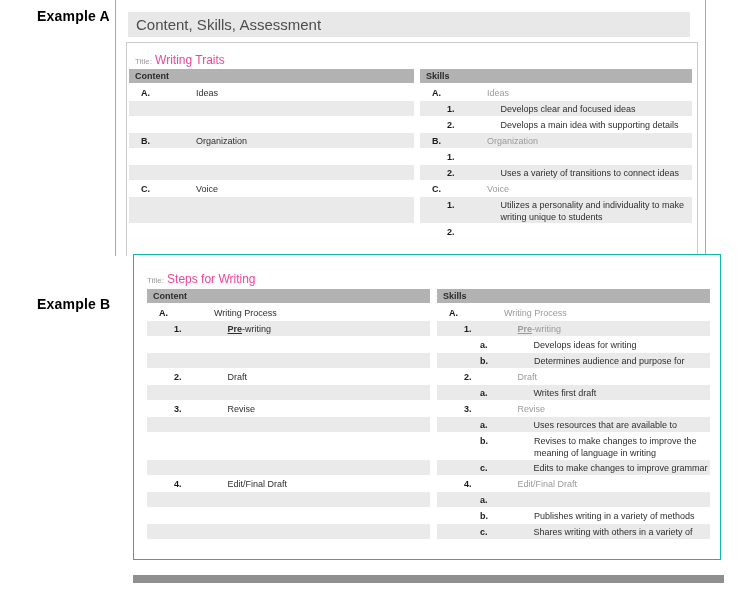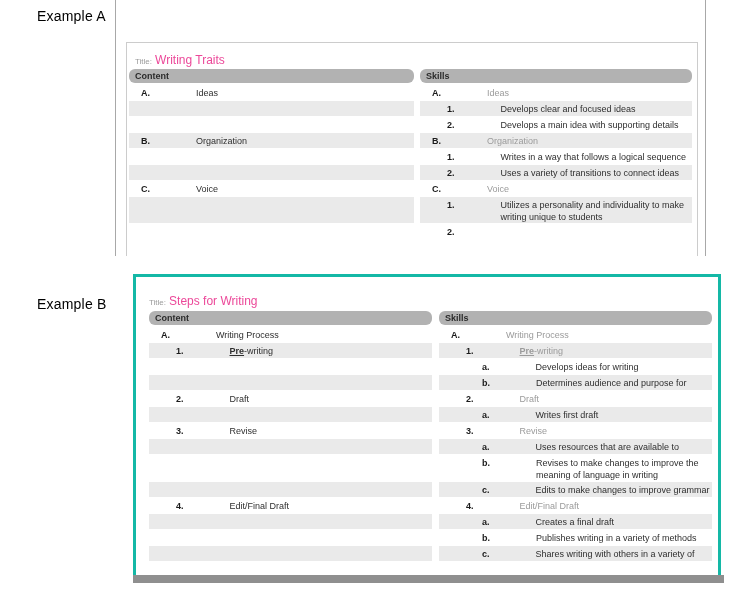--- a/index.html
+++ b/index.html
@@ -11,42 +11,42 @@
     width: 745px;
     height: 591px;
     background: #ffffff;
     overflow: hidden;
   }
 
   .example-label {
     position: absolute;
     left: 12px;
     font-size: 14px;
-    font-weight: normal;
+    font-weight: bold;
     color: #000000;
     letter-spacing: 0.2px;
     padding-left: 25px;
   }
   .label-a { top: 8px; }
   .label-b { top: 296px; }
 
   
   .panel {
     position: absolute;
     background: #ffffff;
     overflow: hidden;
   }
   .panel-a {
     left: 115px; top: 0; width: 591px; height: 256px;
     border-left: 1px solid #a8a8a8;
     border-right: 1px solid #a8a8a8;
   }
   .panel-b {
-    left: 133px; top: 274px; width: 588px; height: 306px;
-    border: 3px solid #14b8a6;
+    left: 133px; top: 254px; width: 588px; height: 306px;
+    border: 1px solid #14b8a6;
   }
   .panel-shadow {
     position: absolute;
     left: 133px; top: 575px; width: 591px; height: 8px;
     background: #8f8f8f;
   }
 
   .section-header {
     position: absolute;
     left: 12px; top: 12px; width: 562px; height: 25px;
@@ -98,21 +98,20 @@
 
   .col-header {
     height: 14px;
     background: #b2b2b2;
     color: #2b2b2b;
     font-size: 9px;
     font-weight: bold;
     line-height: 14px;
     padding-left: 6px;
     margin-bottom: 2px;
-    border-radius: 6px;
   }
 
   .row {
     margin: 1px 0;
     height: 15px;
     overflow: hidden;
   }
   .row.double { height: 26px; }
   .row.shaded { background: #eaeaea; }
 
@@ -139,20 +138,23 @@
 </style>
 </head>
 <body>
 
 <div class="canvas">
 
   <div class="example-label label-a">Example A</div>
   <div class="example-label label-b">Example B</div>
 
   <section class="panel panel-a">
+    <div class="section-header">
+      <span>Content, Skills, Assessment</span>
+    </div>
     <div class="inner-box-a">
       <div class="title-row">
         <span class="title-label">Title:</span><span class="title-text">Writing Traits</span>
       </div>
       <div class="csa-table">
         <div class="col col-content">
           <div class="col-header">Content</div>
           <div class="rows">
               <div class="row">
                 <div class="cell lvl0">
@@ -203,21 +205,20 @@
               </div>
               <div class="row shaded">
                 <div class="cell lvl0 muted">
                   <span class="prefix">B.</span>
                   <span class="text">Organization</span>
                 </div>
               </div>
               <div class="row">
                 <div class="cell lvl1">
                   <span class="prefix">1.</span>
-                  <span class="text">Writes in a way that follows a logical sequence</span>
                 </div>
               </div>
               <div class="row shaded">
                 <div class="cell lvl1">
                   <span class="prefix">2.</span>
                   <span class="text">Uses a variety of transitions to connect ideas and details</span>
                 </div>
               </div>
               <div class="row">
                 <div class="cell lvl0 muted">
@@ -357,21 +358,20 @@
               </div>
               <div class="row">
                 <div class="cell lvl1 muted">
                   <span class="prefix">4.</span>
                   <span class="text">Edit/Final Draft</span>
                 </div>
               </div>
               <div class="row shaded">
                 <div class="cell lvl2">
                   <span class="prefix">a.</span>
-                  <span class="text">Creates a final draft</span>
                 </div>
               </div>
               <div class="row">
                 <div class="cell lvl2">
                   <span class="prefix">b.</span>
                   <span class="text">Publishes writing in a variety of methods</span>
                 </div>
               </div>
               <div class="row shaded">
                 <div class="cell lvl2">

